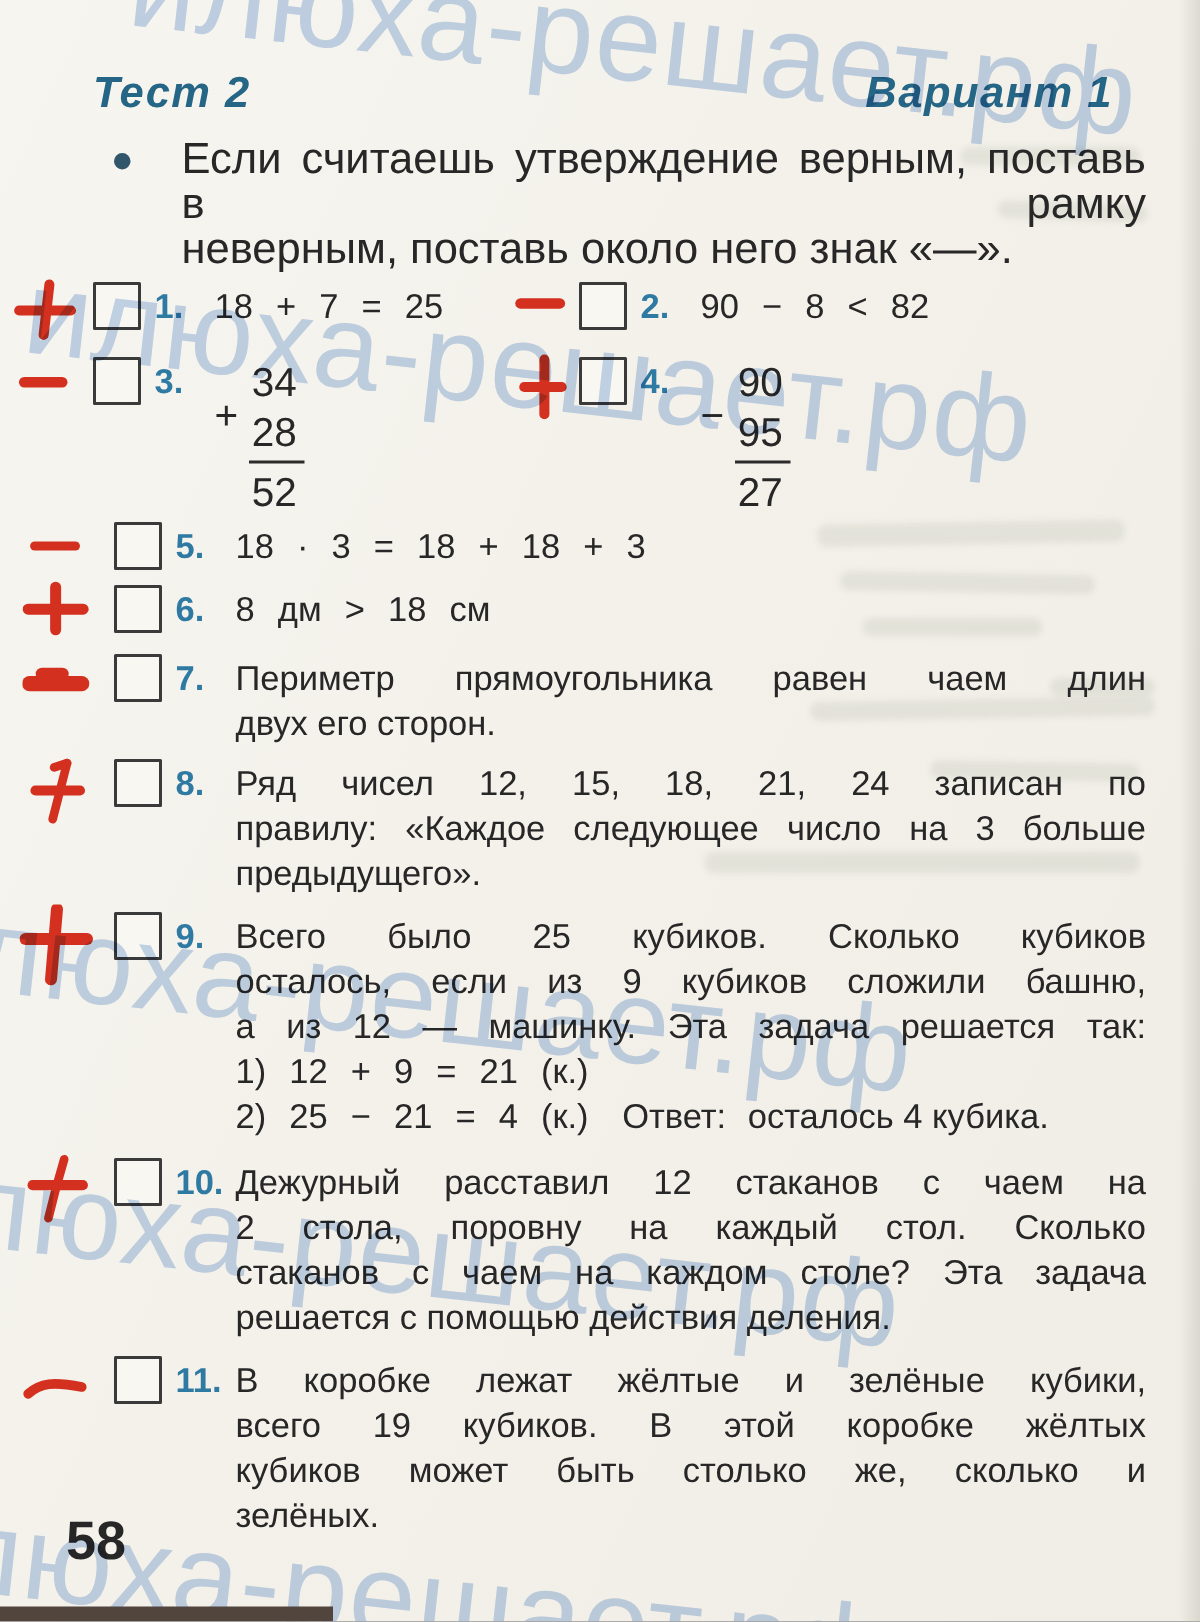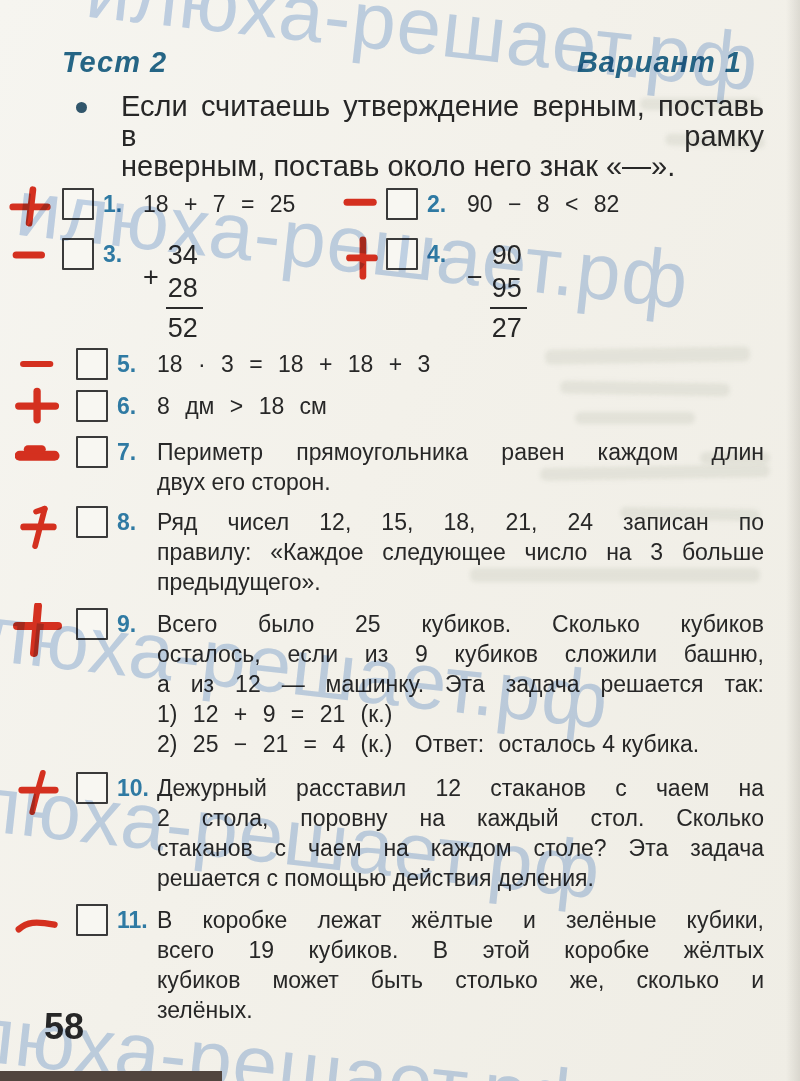--- a/index.html
+++ b/index.html
@@ -197,21 +197,21 @@
     <div class="item mt6">
       <div class="mark-cell">
         <svg width="46" height="44" viewBox="0 0 48 48">
             <path d="M4 27 H42" stroke-width="11"></path>
             <path d="M13 20 H28" stroke-width="9"></path>
           </svg>
       </div>
       <span class="checkbox"></span>
       <span class="num">7.</span>
       <div class="content">
-        <div class="jl">Периметр прямоугольника равен каждом длин</div>
+        <div class="jl">Периметр прямоугольника равен чаем длин</div>
         <div>двух его сторон.</div>
       </div>
     </div>
 
     <div class="item mt8">
       <div class="mark-cell">
         <svg width="46" height="50" viewBox="0 0 48 50">
             <path d="M31 7 L21 46" stroke-width="6"></path>
             <path d="M22 10 L31 7" stroke-width="6"></path>
             <path d="M9 26 H40" stroke-width="7"></path>

